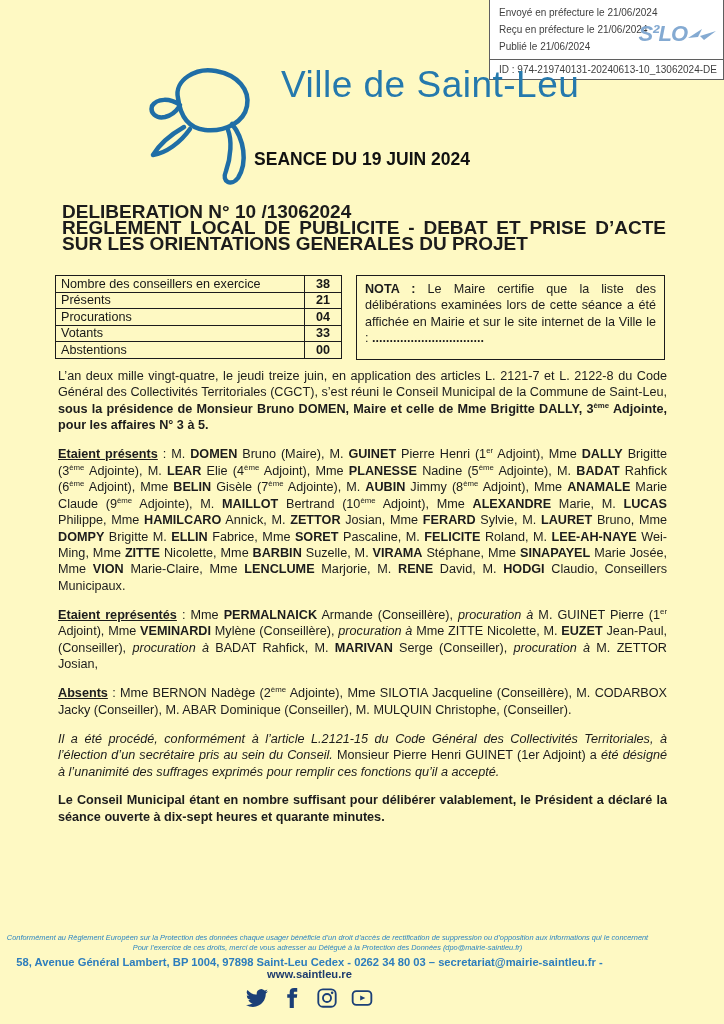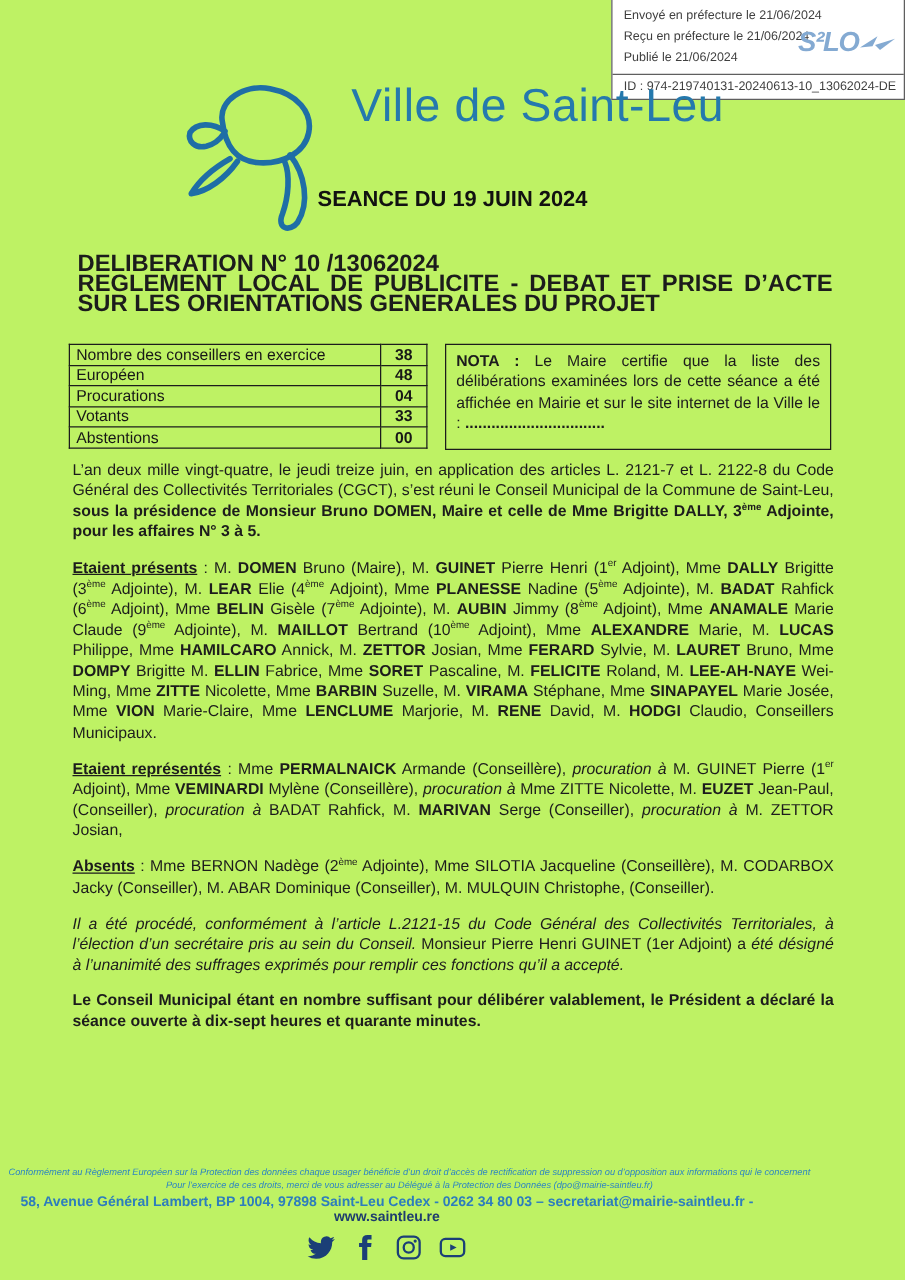--- a/index.html
+++ b/index.html
@@ -1,17 +1,17 @@
 <!DOCTYPE html>
 <html><head>
 <meta charset="utf-8">
 <style>
   html,body{margin:0;padding:0;background:#ffffff;}
   .page{
-    position:relative;width:724px;height:1024px;background:#bef264;
+    position:relative;width:724px;height:1024px;background:#fef9c3;
     font-family:"Liberation Sans",sans-serif;color:#1c1c1c;overflow:hidden;
   }
   sup{font-size:0.62em;line-height:0;}
 
   
   .stamp-box{
     position:absolute;left:489px;top:-6px;width:233px;
     border:1px solid #5f5f5f;background:#fff;
     font-size:10px;color:#3f3f3f;padding-top:9px;
   }
@@ -103,22 +103,22 @@
     <div class="delib-subject">REGLEMENT LOCAL DE PUBLICITE - DEBAT ET PRISE D’ACTE SUR LES ORIENTATIONS GENERALES DU PROJET</div>
   </div>
 
   <table class="vote-table">
     <tbody>
       <tr>
         <td class="lbl">Nombre des conseillers en exercice</td>
         <td class="val">38</td>
       </tr>
       <tr>
-        <td class="lbl">Européen</td>
-        <td class="val">48</td>
+        <td class="lbl">Présents</td>
+        <td class="val">21</td>
       </tr>
       <tr>
         <td class="lbl">Procurations</td>
         <td class="val">04</td>
       </tr>
       <tr>
         <td class="lbl">Votants</td>
         <td class="val">33</td>
       </tr>
       <tr>

